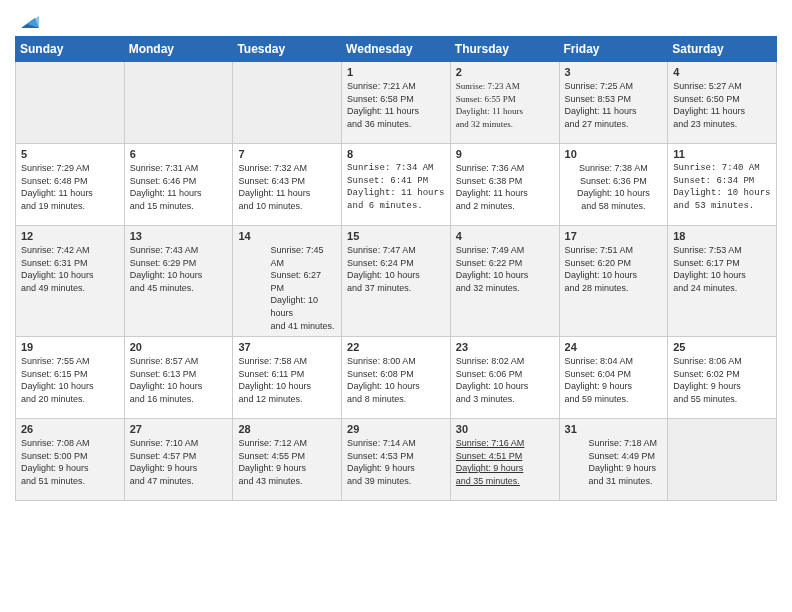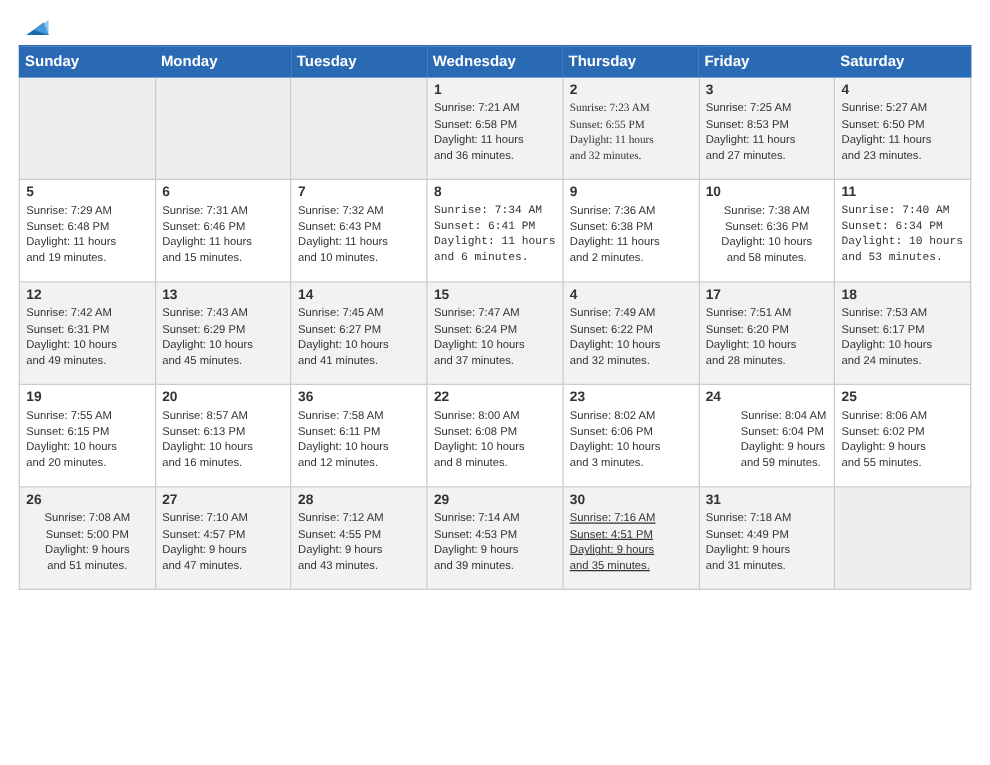--- a/index.html
+++ b/index.html
@@ -226,21 +226,21 @@
           </td>
           <td>
             <span class="day-number">13</span>
             <div class="day-info" style="white-space: pre-line;">Sunrise: 7:43 AM
 Sunset: 6:29 PM
 Daylight: 10 hours
 and 45 minutes.</div>
           </td>
           <td>
             <span class="day-number">14</span>
-            <div class="day-info" style="white-space: pre-line;">Sunrise: 7:45 AM
+            <div class="day-info" style="white-space: pre-line; margin-left: 32px;">Sunrise: 7:45 AM
 Sunset: 6:27 PM
 Daylight: 10 hours
 and 41 minutes.</div>
           </td>
           <td>
             <span class="day-number">15</span>
             <div class="day-info" style="white-space: pre-line;">Sunrise: 7:47 AM
 Sunset: 6:24 PM
 Daylight: 10 hours
 and 37 minutes.</div>
@@ -276,21 +276,21 @@
 and 20 minutes.</div>
           </td>
           <td>
             <span class="day-number">20</span>
             <div class="day-info" style="white-space: pre-line;">Sunrise: 8:57 AM
 Sunset: 6:13 PM
 Daylight: 10 hours
 and 16 minutes.</div>
           </td>
           <td>
-            <span class="day-number">36</span>
+            <span class="day-number">37</span>
             <div class="day-info" style="white-space: pre-line;">Sunrise: 7:58 AM
 Sunset: 6:11 PM
 Daylight: 10 hours
 and 12 minutes.</div>
           </td>
           <td>
             <span class="day-number">22</span>
             <div class="day-info" style="white-space: pre-line;">Sunrise: 8:00 AM
 Sunset: 6:08 PM
 Daylight: 10 hours
@@ -298,37 +298,37 @@
           </td>
           <td>
             <span class="day-number">23</span>
             <div class="day-info" style="white-space: pre-line;">Sunrise: 8:02 AM
 Sunset: 6:06 PM
 Daylight: 10 hours
 and 3 minutes.</div>
           </td>
           <td>
             <span class="day-number">24</span>
-            <div class="day-info" style="white-space: pre-line; margin-left: 28px;">Sunrise: 8:04 AM
+            <div class="day-info" style="white-space: pre-line;">Sunrise: 8:04 AM
 Sunset: 6:04 PM
 Daylight: 9 hours
 and 59 minutes.</div>
           </td>
           <td>
             <span class="day-number">25</span>
             <div class="day-info" style="white-space: pre-line;">Sunrise: 8:06 AM
 Sunset: 6:02 PM
 Daylight: 9 hours
 and 55 minutes.</div>
           </td>
         </tr>
         <tr class="row-shade">
           <td>
             <span class="day-number">26</span>
-            <div class="day-info" style="white-space: pre-line; text-align: center;">Sunrise: 7:08 AM
+            <div class="day-info" style="white-space: pre-line;">Sunrise: 7:08 AM
 Sunset: 5:00 PM
 Daylight: 9 hours
 and 51 minutes.</div>
           </td>
           <td>
             <span class="day-number">27</span>
             <div class="day-info" style="white-space: pre-line;">Sunrise: 7:10 AM
 Sunset: 4:57 PM
 Daylight: 9 hours
 and 47 minutes.</div>
@@ -349,21 +349,21 @@
           </td>
           <td>
             <span class="day-number">30</span>
             <div class="day-info" style="white-space: pre-line; text-decoration: underline;">Sunrise: 7:16 AM
 Sunset: 4:51 PM
 Daylight: 9 hours
 and 35 minutes.</div>
           </td>
           <td>
             <span class="day-number">31</span>
-            <div class="day-info" style="white-space: pre-line;">Sunrise: 7:18 AM
+            <div class="day-info" style="white-space: pre-line; margin-left: 24px;">Sunrise: 7:18 AM
 Sunset: 4:49 PM
 Daylight: 9 hours
 and 31 minutes.</div>
           </td>
           <td class="empty"></td>
         </tr>
       </tbody>
   </table>
 </div>
 

